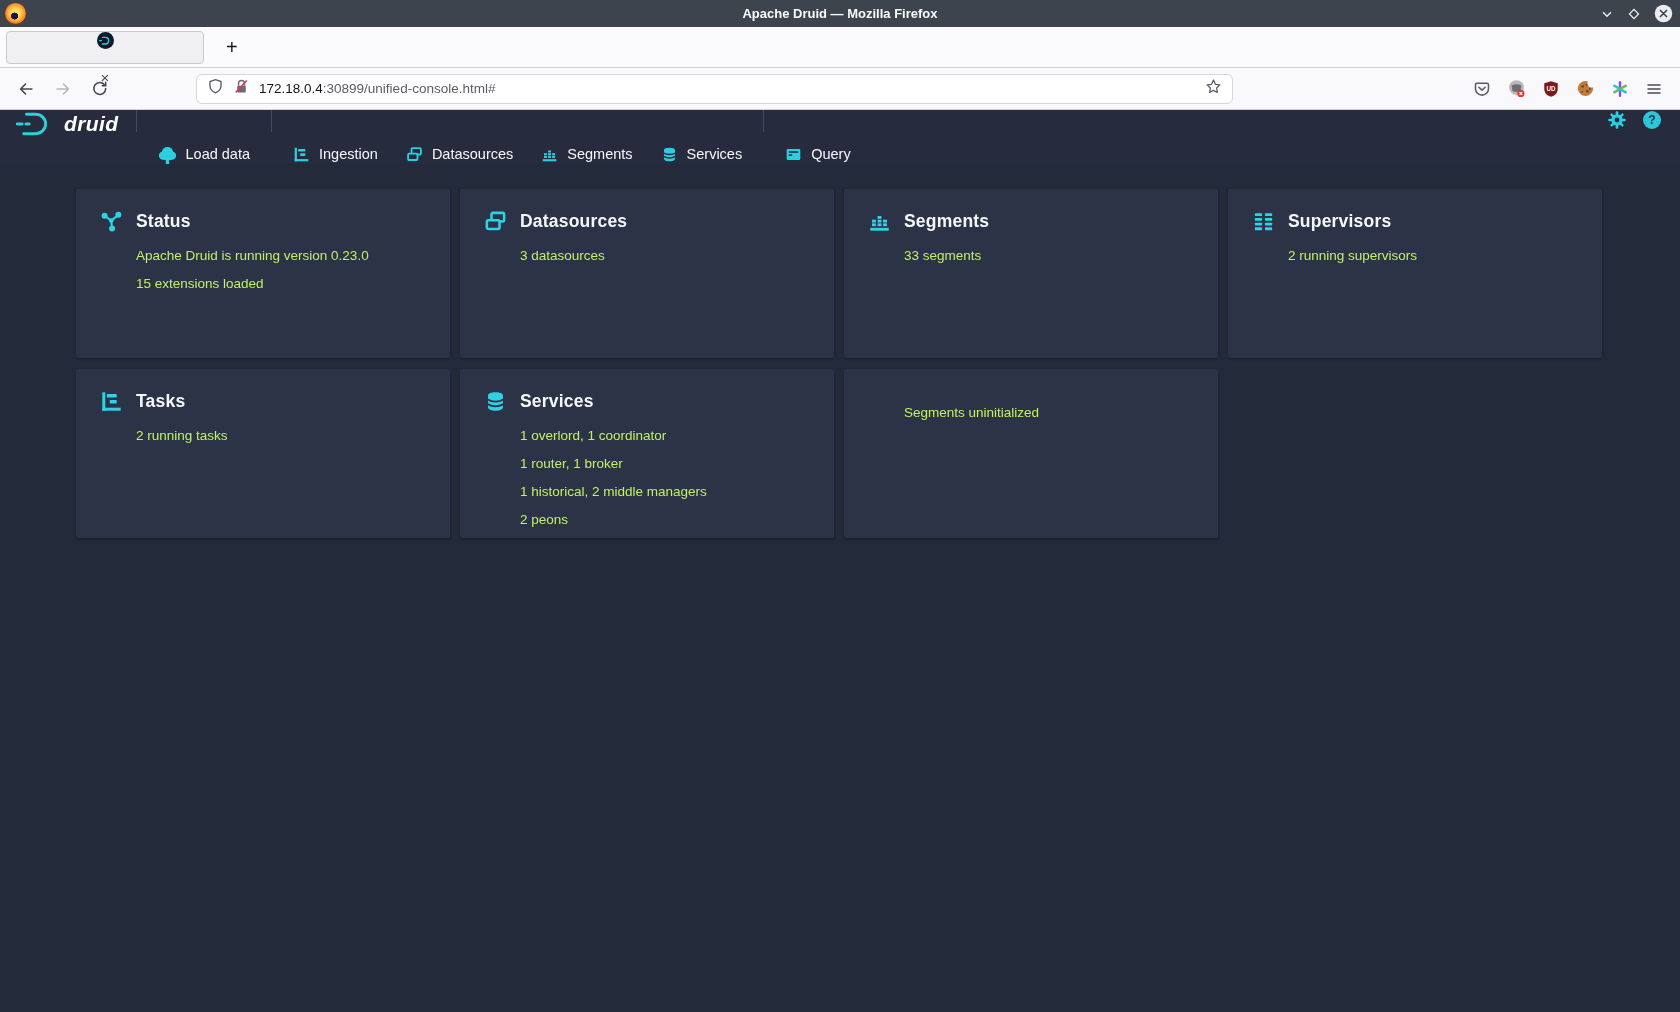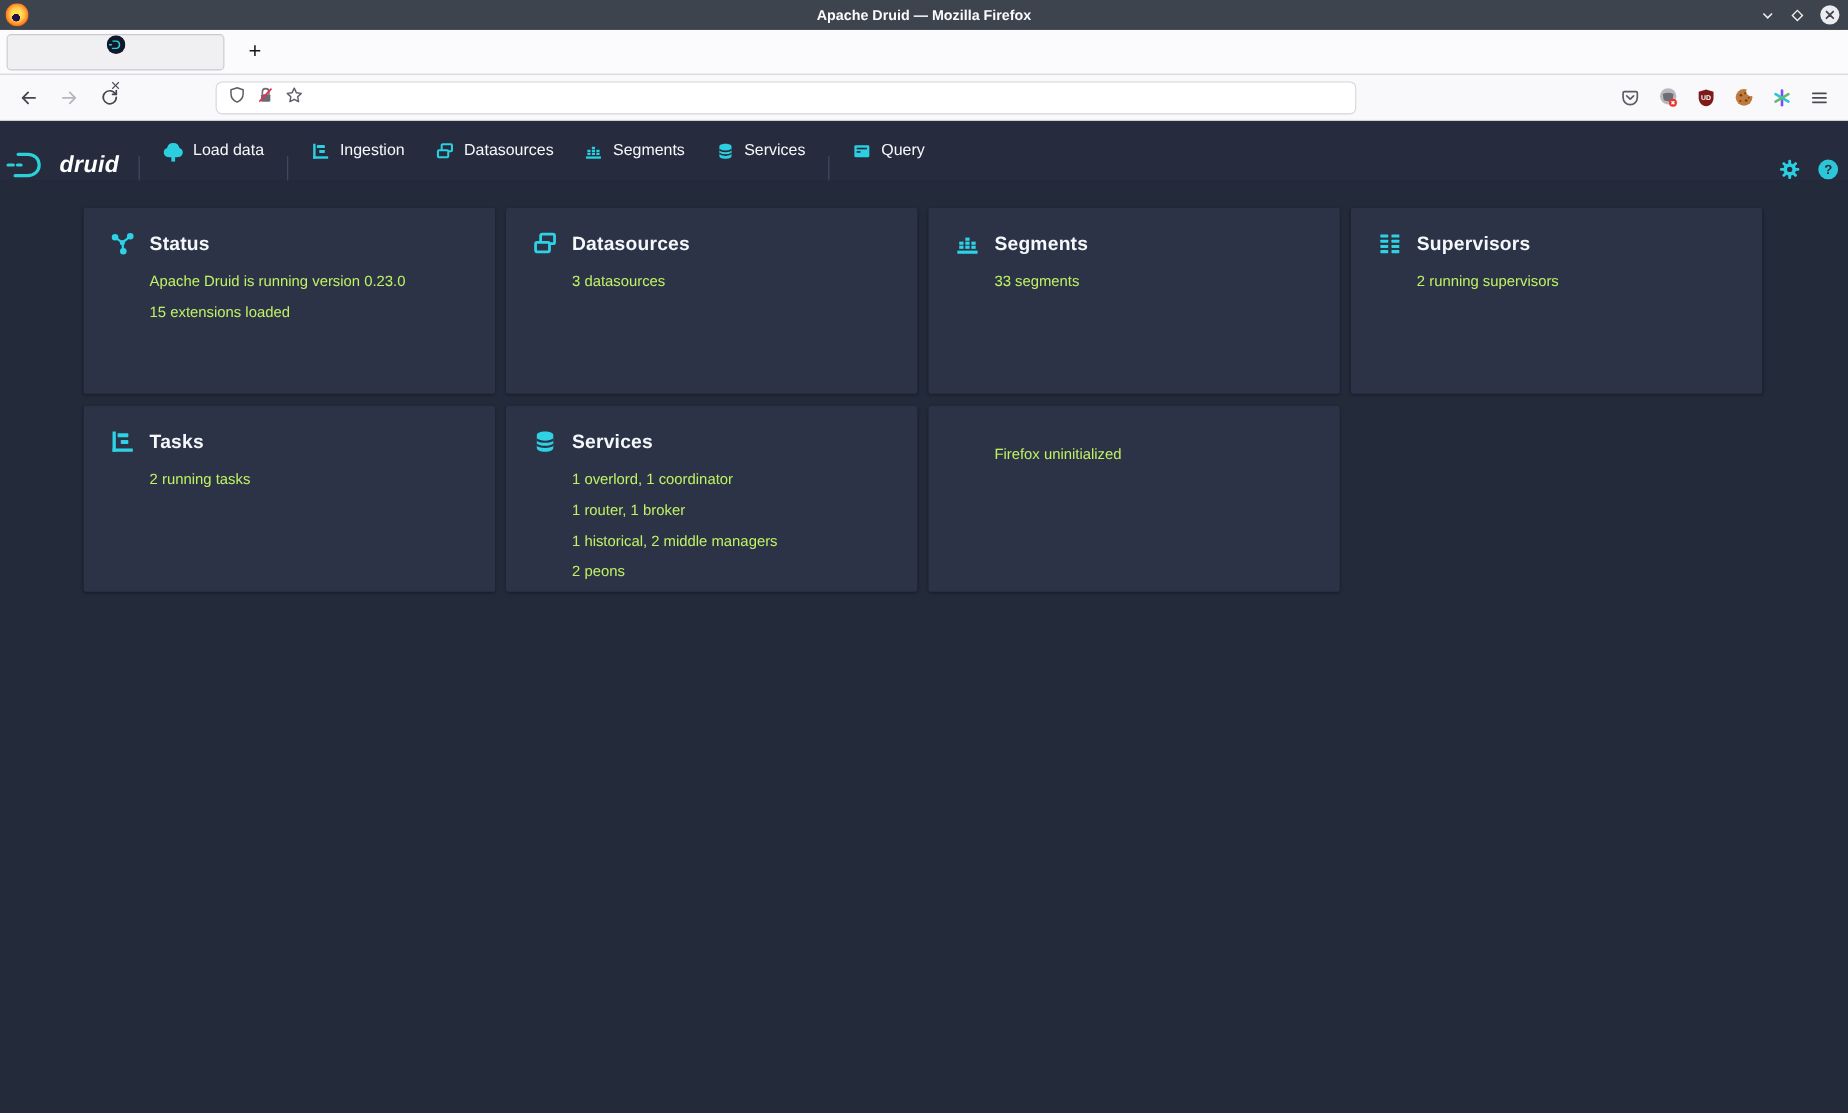--- a/index.html
+++ b/index.html
@@ -35,21 +35,21 @@
   .navbtns svg { display:block; }
   .urlbar { margin-left:88px; width:1037px; height:30px; background:#ffffff; border:1px solid #d5d5da; border-radius:6px;
             display:flex; align-items:center; gap:9px; padding:0 10px; }
   .url-text { flex:1; font-size:13.5px; white-space:nowrap; overflow:hidden; }
   .url-host { color:#15141a; }
   .url-rest { color:#5b5b66; }
   .ext-icons { margin-left:auto; display:flex; align-items:center; gap:16px; padding-right:5px; }
   .ext-icons svg { display:block; }
 
   
-  .druidbar { --icon-bg:#262c3e; height:54px; background:#262c3e; display:flex; align-items:flex-end; padding:0 0; color:#f5f8fa; }
+  .druidbar { --icon-bg:#262c3e; height:54px; background:#262c3e; display:flex; align-items:flex-start; padding:0 10px; color:#f5f8fa; }
   .brand { display:flex; align-items:center; gap:8px; padding:0 10px 0 2px; cursor:pointer; }
   .brand-text { font-size:21px; font-style:italic; font-weight:bold; letter-spacing:.4px; color:#ffffff; }
   .vdiv { width:1px; height:22px; background:#454c60; margin:0 7px; }
   .nav-item { display:flex; align-items:center; gap:9px; height:54px; padding:0 14px; font-size:14.5px; cursor:pointer;margin-top:17px; }
   .nav-item .ticon { color:#2bcfe0; display:flex; }
   .druidbar-right { margin-left:auto; display:flex; align-items:center; gap:15px; padding-right:8px; }
   .druidbar-right svg { display:block; }
 
   
   .content { height:848px; background:#232a3a; padding:25px 0 0 76px; }
@@ -129,20 +129,21 @@
           <path d="M10 2l6.5 2.2v4.4c0 4.6-3 7.6-6.5 8.9C6.5 16.2 3.5 13.2 3.5 8.6V4.2z"></path>
         </svg>
     </span>
     <span>
       <svg width="17" height="17" viewBox="0 0 20 20">
           <path d="M6.5 9V6.5a3.5 3.5 0 0 1 7 0V9" fill="none" stroke="#6a6a72" stroke-width="1.7"></path>
           <rect x="5" y="9" width="10" height="8" rx="1.2" fill="#6a6a72"></rect>
           <line x1="3.2" y1="17" x2="16.2" y2="3" stroke="#e53253" stroke-width="1.8"></line>
         </svg>
     </span>
+    <span class="url-text"><span class="url-host">172.18.0.4</span><span class="url-rest">:30899/unified-console.html#</span></span>
     <span>
       <svg width="17" height="17" viewBox="0 0 20 20" fill="none" stroke="#5b5b66" stroke-width="1.5" stroke-linejoin="round">
           <path d="M10 2.5l2.3 4.9 5.2.7-3.8 3.7.9 5.2-4.6-2.5-4.6 2.5.9-5.2L2.5 8.1l5.2-.7z"></path>
         </svg>
     </span>
   </div>
 
   <span class="ext-icons">
     <span>
       <svg width="18" height="18" viewBox="0 0 20 20" fill="none" stroke="#5b5b66" stroke-width="1.7">
@@ -412,18 +413,18 @@
       <div class="card-lines">
         <div class="card-line">1 overlord, 1 coordinator</div>
         <div class="card-line">1 router, 1 broker</div>
         <div class="card-line">1 historical, 2 middle managers</div>
         <div class="card-line">2 peons</div>
       </div>
     </div>
 
     <div class="card">
       <div class="card-lines">
-        <div class="card-line">Firefox uninitialized</div>
+        <div class="card-line">Segments uninitialized</div>
       </div>
     </div>
 
   </div>
 </div>
 
 </body></html>

